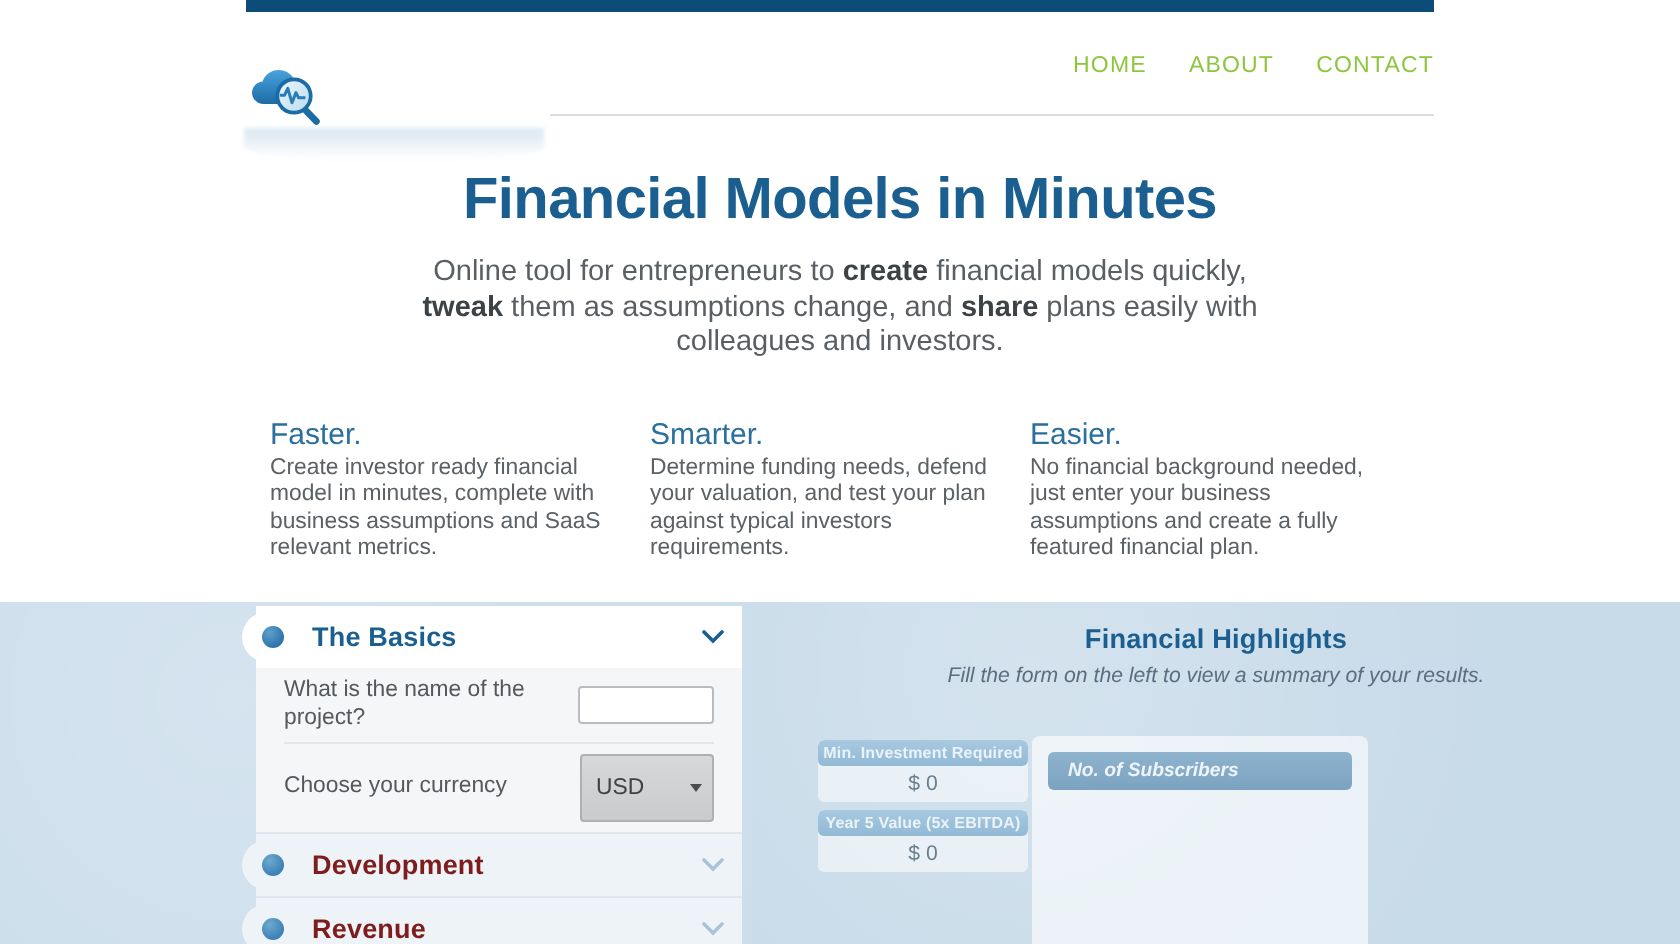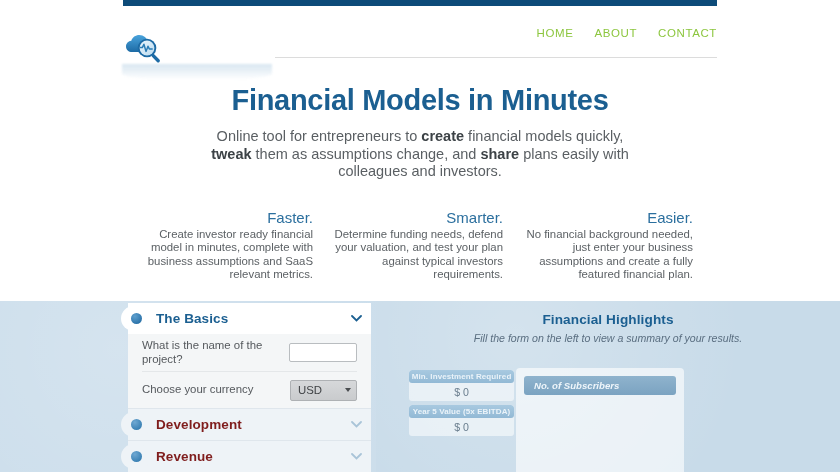--- a/index.html
+++ b/index.html
@@ -64,21 +64,21 @@
     margin:10px auto 0; width:420px; text-align:center;
     color:#5a5f63; font-size:14.5px; line-height:17.5px;
   }
   .hero p b { color:#3c4246; font-weight:bold; }
 
   
   .features {
     position:absolute; left:0; top:208px; width:840px;
     display:flex; justify-content:center; gap:0;
   }
-  .feature { width:190px; padding-right:12px;text-align:right; }
+  .feature { width:190px; padding-right:12px; }
   .feature h3 {
     color:#2b6f9e; font-size:15px; font-weight:normal; line-height:19px;
     margin-bottom:1px;
   }
   .feature p { color:#5c6165; font-size:11.4px; line-height:13.4px; }
 
   
   .lower {
     position:absolute; left:0; top:301px; width:840px; height:171px;
     background:#c3d8e8;
@@ -130,21 +130,21 @@
   .acc-row:last-child { border-bottom:none; }
   .acc-label {
     color:#55595d; font-size:11.4px; line-height:13.6px; width:125px;
   }
   .text-input {
     width:68px; height:19px; background:#ffffff;
     border:1px solid #b9bdc0; border-radius:2px; font-size:11px;
     padding:0 4px; color:#333; outline:none;
   }
   .sel-wrap {
-    position:relative; width:67px; height:21px;
+    position:relative; width:67px; height:34px;
     background:linear-gradient(to bottom,#d6d8da,#c9cbcd);
     border:1px solid #aeb1b4; border-radius:2px;
     display:flex; align-items:center; padding-left:7px;
   }
   .sel-val { font-size:11.4px; color:#3f4245; }
   .sel-arrow {
     position:absolute; right:5px; top:50%; margin-top:-2px;
     width:0; height:0; border-left:3.5px solid transparent;
     border-right:3.5px solid transparent; border-top:4px solid #4a4d50;
   }

